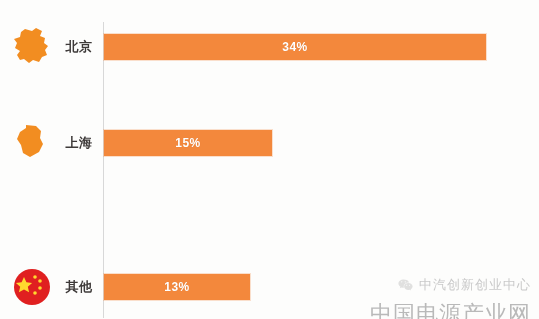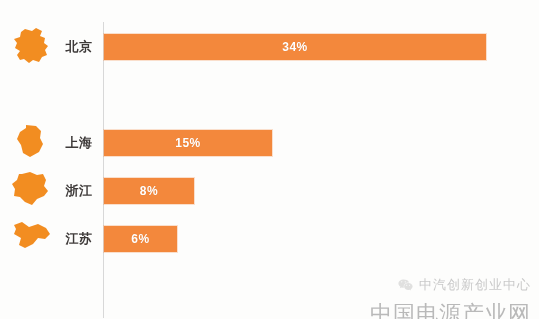--- a/index.html
+++ b/index.html
@@ -155,46 +155,39 @@
         <path fill="#f28d21" d="M24 6 l10 1 l5 5 l-1 7 l3 6 l-4 8 l-9 5 l-7 -4 l-2 -8 l-4 -6 l3 -7 l6 -4 z"></path>
       </svg>
     </div>
     <div class="cat-label">上海</div>
     <div class="bar-track" style="width:168px">
       <div class="bar" style="width:168px"></div>
       <div class="bar-value">15%</div>
     </div>
   </div>
 
-  <div class="row" style="top:151px">
+
+
+  <div class="row" style="top:247px">
     <div class="icon-cell">
       <svg width="62" height="48" viewBox="0 0 62 48" aria-hidden="true">
-        <path fill="#f28d21" d="M20 7 l8 -2 l7 3 l6 -1 l3 6 l-2 6 l4 5 l-4 5 l-7 3 l-5 6 l-7 -3 l-5 -5 l-6 -1 l1 -7 l-3 -5 l5 -4 l2 -6 z"></path>
+        <circle cx="30" cy="24" r="18" fill="#e02020"></circle>
+        <polygon fill="#ffd92e" points="22,14 24.4,19.3 30.1,19.9 25.8,23.7 27.1,29.3 22,26.4 16.9,29.3 18.2,23.7 13.9,19.9 19.6,19.3"></polygon>
+        <circle cx="33" cy="14" r="1.8" fill="#ffd92e"></circle>
+        <circle cx="38" cy="18" r="1.8" fill="#ffd92e"></circle>
+        <circle cx="38" cy="25" r="1.8" fill="#ffd92e"></circle>
+        <circle cx="33" cy="30" r="1.8" fill="#ffd92e"></circle>
       </svg>
     </div>
-    <div class="cat-label">浙江</div>
-    <div class="bar-track" style="width:90px">
-      <div class="bar" style="width:90px"></div>
-      <div class="bar-value">8%</div>
+    <div class="cat-label">其他</div>
+    <div class="bar-track" style="width:146px">
+      <div class="bar" style="width:146px"></div>
+      <div class="bar-value">13%</div>
     </div>
   </div>
-
-  <div class="row" style="top:199px">
-    <div class="icon-cell">
-      <svg width="62" height="48" viewBox="0 0 62 48" aria-hidden="true">
-        <path fill="#f28d21" d="M12 10 l8 -3 l7 5 l9 -3 l8 4 l4 6 l-5 5 l-7 -1 l-5 6 l-8 4 l-6 -3 l2 -7 l-7 -4 l2 -5 z"></path>
-      </svg>
-    </div>
-    <div class="cat-label">江苏</div>
-    <div class="bar-track" style="width:73px">
-      <div class="bar" style="width:73px"></div>
-      <div class="bar-value">6%</div>
-    </div>
-  </div>
-
 
   <div class="watermark">
     <div class="wm-line1">
       <svg class="wm-logo" viewBox="0 0 24 24" aria-hidden="true">
         <path fill="#c9c9c9" d="M9.2 3.4c-4 0-7.2 2.6-7.2 5.9 0 1.9 1.1 3.5 2.8 4.6l-.7 2.1 2.4-1.2c.9.2 1.7.4 2.7.4h.6c-.2-.5-.3-1.1-.3-1.7 0-3.2 3.1-5.8 6.9-5.8h.6c-.6-2.5-3.4-4.3-7.8-4.3zM6.7 7.7a.9.9 0 1 1 0-1.8.9.9 0 0 1 0 1.8zm5 0a.9.9 0 1 1 0-1.8.9.9 0 0 1 0 1.8z"></path>
         <path fill="#c9c9c9" d="M22 13.5c0-2.7-2.7-4.9-6-4.9s-6 2.2-6 4.9 2.7 4.9 6 4.9c.7 0 1.4-.1 2-.3l1.9 1-.5-1.7c1.6-.9 2.6-2.3 2.6-3.9zm-8-1.1a.8.8 0 1 1 0-1.5.8.8 0 0 1 0 1.5zm4 0a.8.8 0 1 1 0-1.5.8.8 0 0 1 0 1.5z"></path>
       </svg>
       <span>中汽创新创业中心</span>
     </div>
     <div class="wm-line2">中国电源产业网</div>

